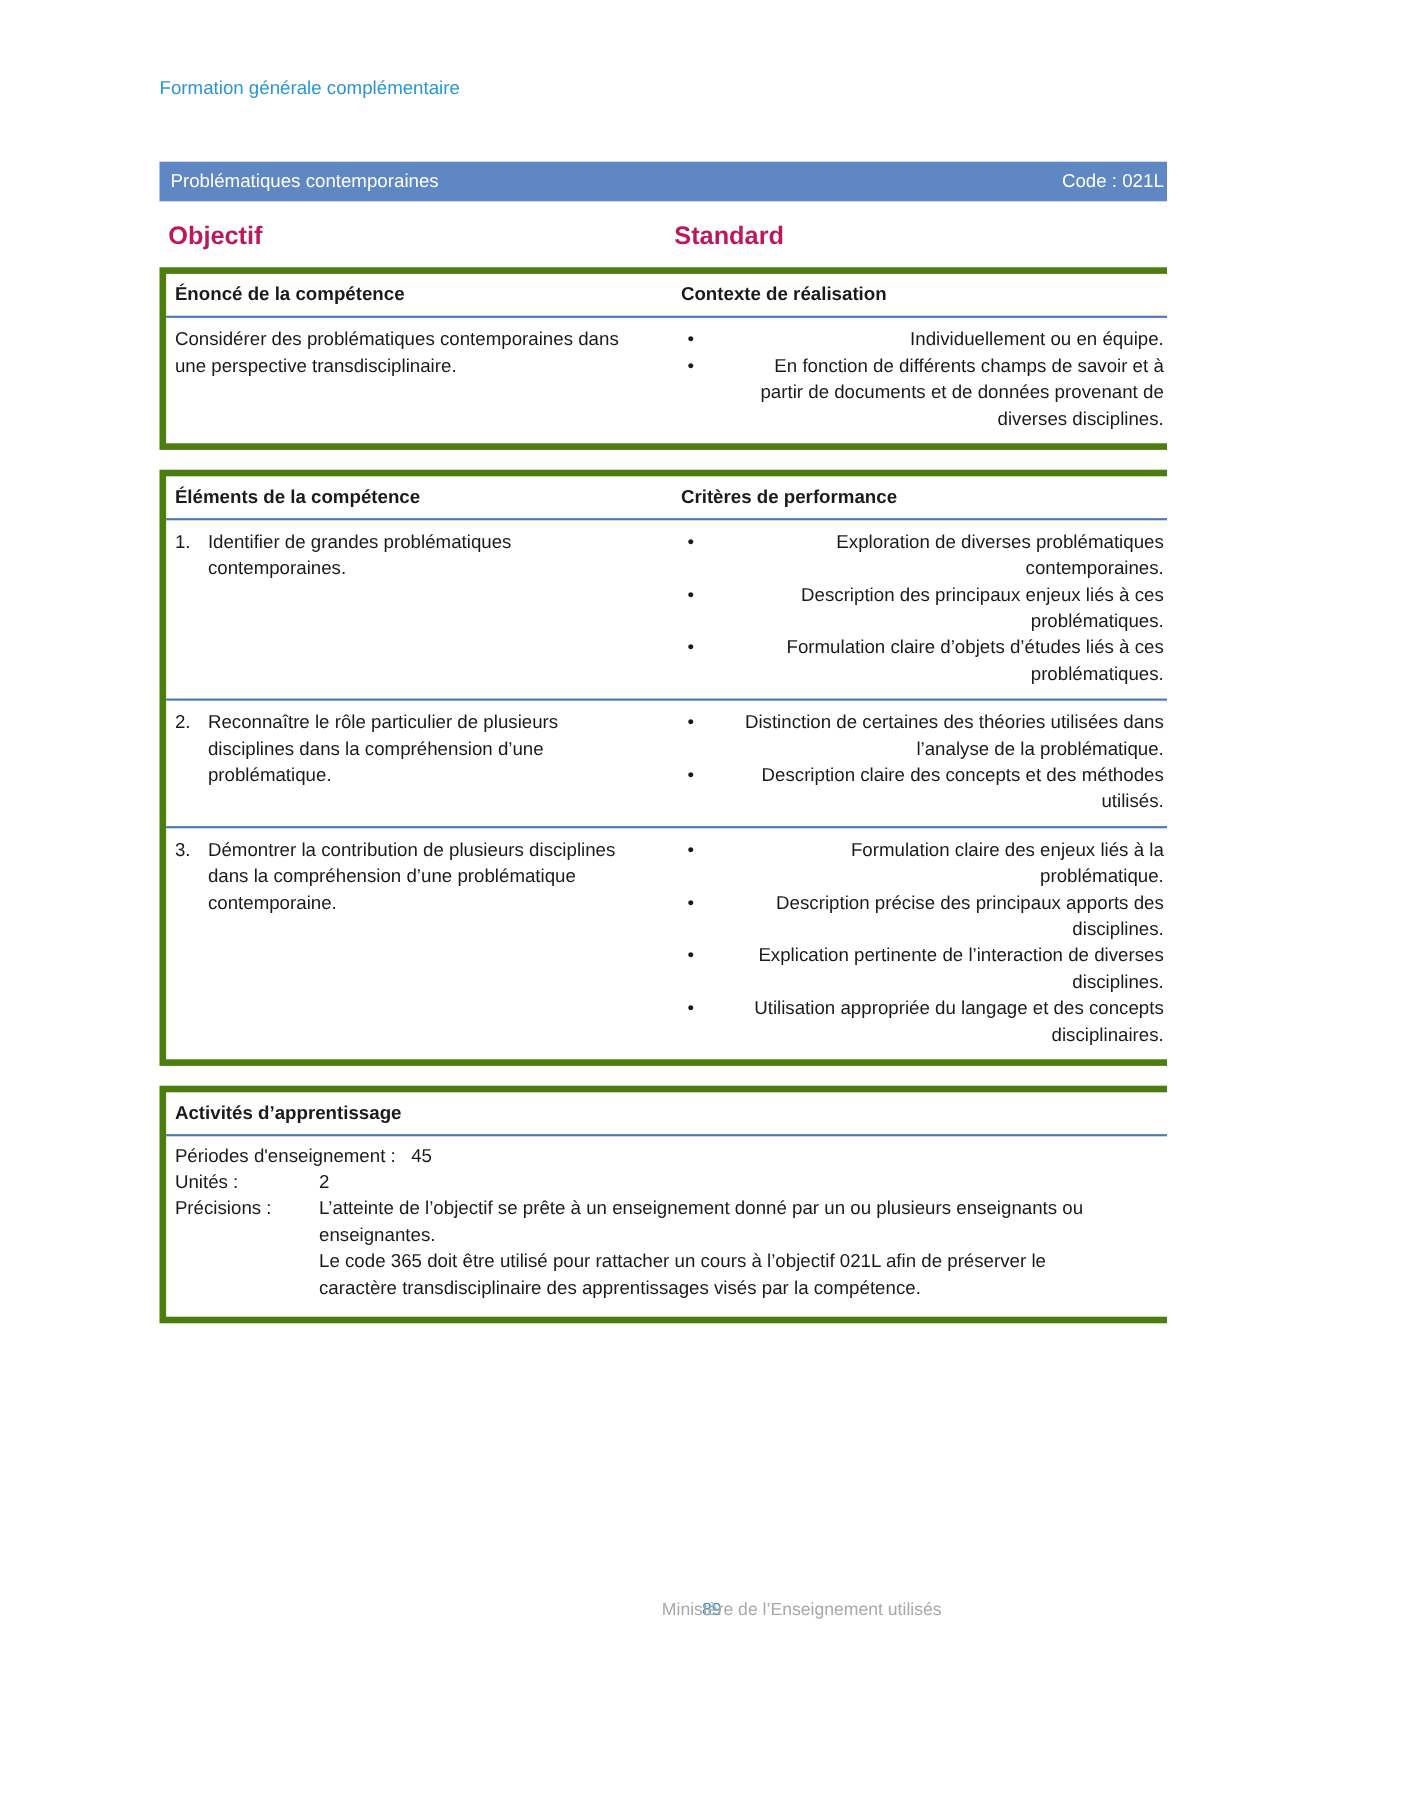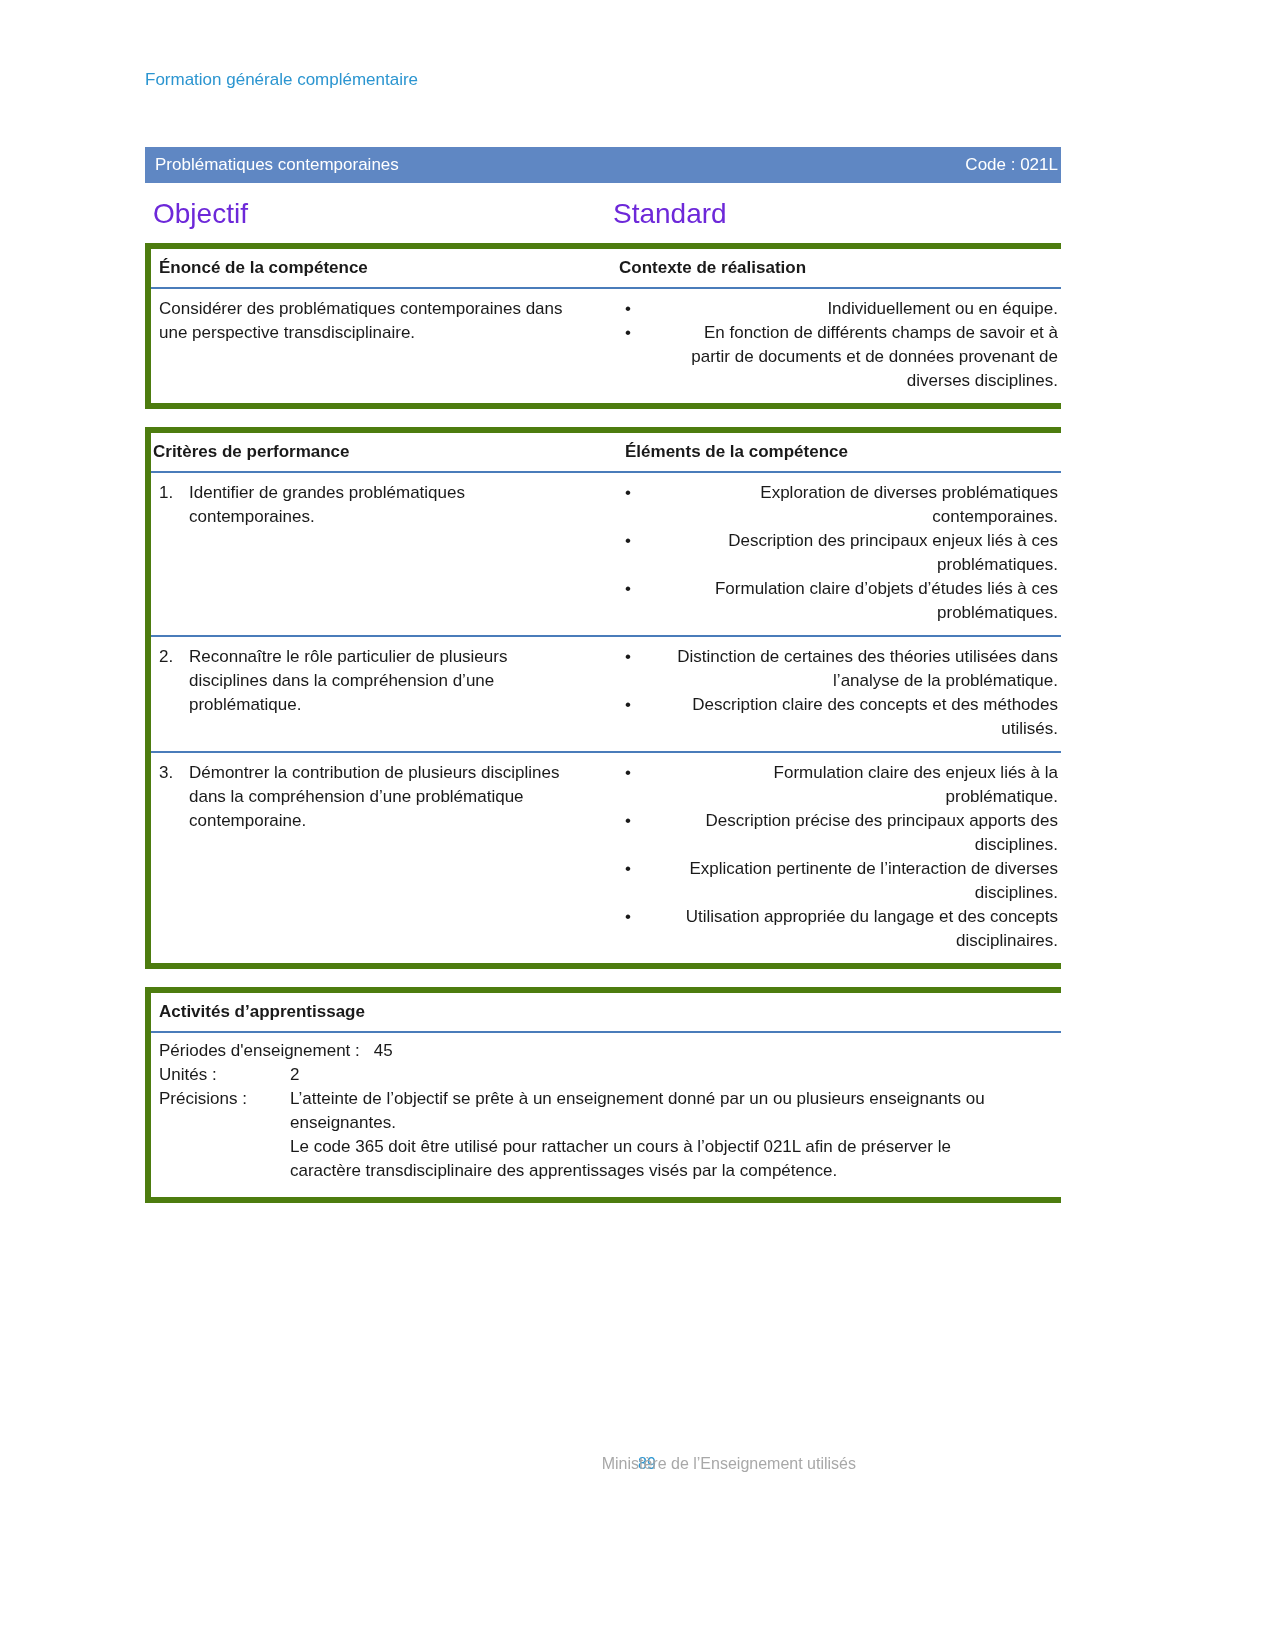--- a/index.html
+++ b/index.html
@@ -32,24 +32,24 @@
     padding: 0 12px 0 10px;
     font-size: 17px;
   }
 
   .headings {
     display: grid;
     grid-template-columns: 466px 1fr;
     margin-top: 16px;
   }
   .headings .h {
-    font-size: 28px;
+    font-size: 23px;
     line-height: 30px;
-    font-weight: normal;
-    color: #6d28d9;
+    font-weight: bold;
+    color: #be185d;
   }
   .headings .h.objectif { padding-left: 8px; }
   .headings .h.standard { padding-left: 2px; }
 
   .tbl {
     border: 6px solid #4d7c0f;
     margin-top: 14px;
     background: #ffffff;
   }
   .tbl + .tbl { margin-top: 18px; }
@@ -141,22 +141,22 @@
           <ul class="bullets">
             <li>Individuellement ou en équipe.</li>
             <li>En fonction de différents champs de savoir et à partir de documents et de données provenant de diverses disciplines.</li>
           </ul>
         </div>
       </div>
     </div>
 
     <div class="tbl">
       <div class="row header-row">
+        <div class="cell left">Éléments de la compétence</div>
         <div class="cell right">Critères de performance</div>
-        <div class="cell left">Éléments de la compétence</div>
       </div>
 
       <div class="row">
         <div class="cell left">
           <div class="numbered">
             <span class="num">1.</span>
             <span class="numtext">Identifier de grandes problématiques contemporaines.</span>
           </div>
         </div>
         <div class="cell right">

